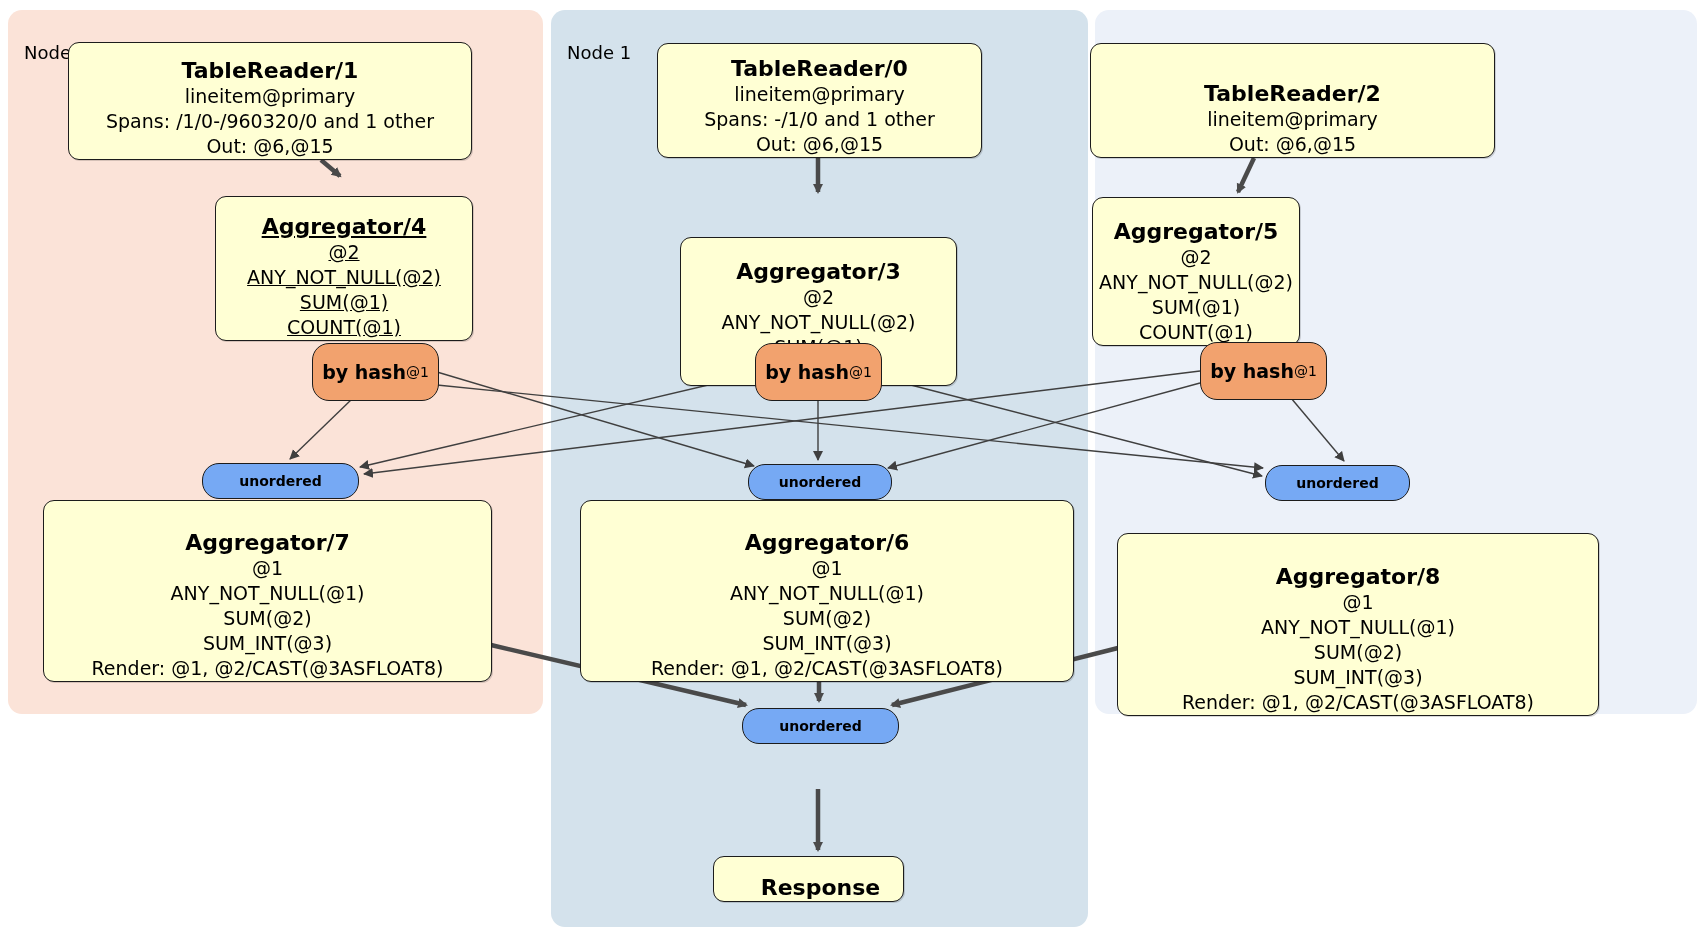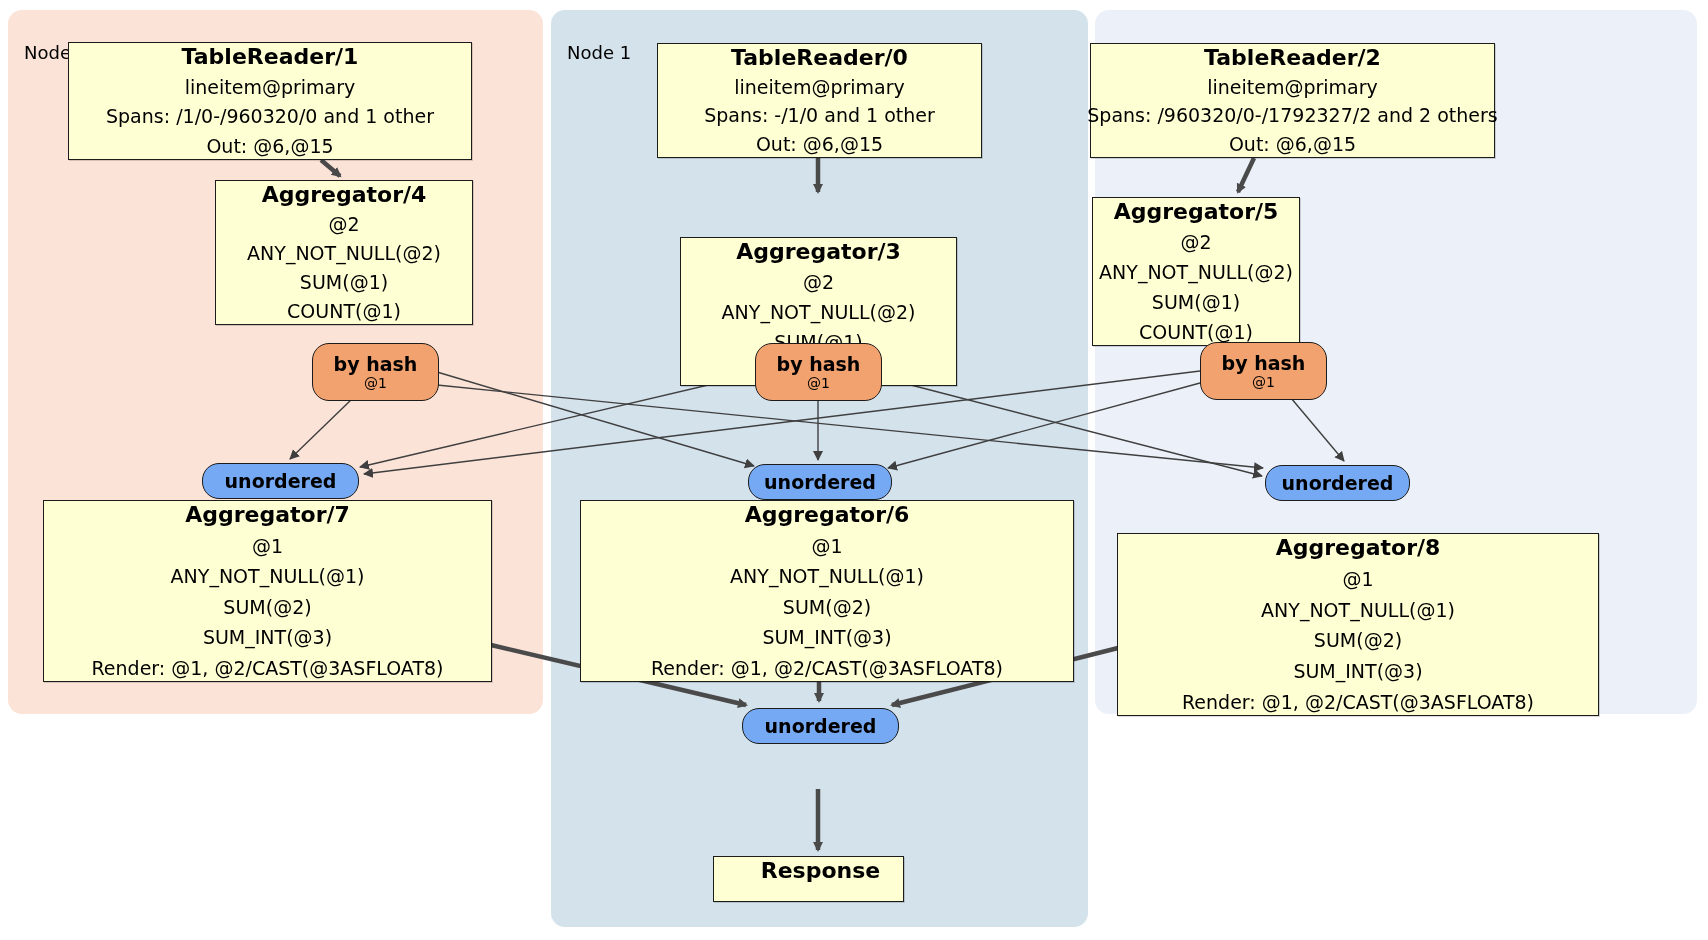--- a/index.html
+++ b/index.html
@@ -4,36 +4,36 @@
 <style>
   html,body{margin:0;padding:0;background:#ffffff;}
   .canvas{
     position:relative;width:1708px;height:940px;background:#ffffff;overflow:hidden;
     font-family:"DejaVu Sans","Liberation Sans",sans-serif;color:#000;
   }
   .region{position:absolute;border-radius:14px;}
   .region-label{position:absolute;left:16px;top:8px;font-size:18px;color:#000;margin-top:24px;}
   .edges{position:absolute;left:0;top:0;width:1708px;height:940px;}
   .proc{
-    position:absolute;background:#ffffd4;border:1.6px solid #1c1c1c;border-radius:0;
-    display:flex;flex-direction:column;justify-content:space-between;align-items:center;
+    position:absolute;background:#ffffd4;border:1.6px solid #1c1c1c;border-radius:11px;
+    display:flex;flex-direction:column;justify-content:flex-end;align-items:center;
     text-align:center;box-shadow:1px 1px 0 rgba(0,0,0,0.15);
   }
   .ptitle{font-weight:bold;font-size:22px;line-height:27px;white-space:nowrap;}
   .pline{font-size:19px;line-height:25px;white-space:nowrap;}
   .router{
     position:absolute;background:#f2a26e;border:1.6px solid #1c1c1c;border-radius:17px;
-    display:flex;flex-direction:column;justify-content:center;align-items:center;text-align:center;
+    display:flex;justify-content:center;align-items:center;text-align:center;
   }
   .rtitle{font-weight:bold;font-size:19px;line-height:22px;}
   .rdetail{font-size:14px;line-height:16px;}
   .stream{
     position:absolute;background:#76a9f4;border:1.6px solid #1c1c1c;border-radius:17px;
     display:flex;justify-content:center;align-items:center;
-    font-weight:bold;font-size:19px;white-space:nowrap;
+    font-weight:bold;font-size:14px;white-space:nowrap;
   }
 </style>
 </head>
 <body>
 
 <div class="canvas">
 
   <div class="region" style="left:8px;top:10px;width:535px;height:704px;background:#fbe3d8;">
     <div class="region-label">Node 3</div>
   </div>
@@ -77,21 +77,21 @@
     </g>
   </svg>
 
   <div class="proc" style="left:68px;top:42px;width:402px;height:116px;">
     <div class="ptitle">TableReader/1</div>
     <div class="pline">lineitem@primary</div>
     <div class="pline">Spans: /1/0-/960320/0 and 1 other</div>
     <div class="pline">Out: @6,@15</div>
   </div>
 
-  <div class="proc" style="left:215px;top:180px;width:256px;height:143px;">
+  <div class="proc" style="left:215px;top:196px;width:256px;height:143px;text-decoration:underline;">
     <div class="ptitle">Aggregator/4</div>
     <div class="pline">@2</div>
     <div class="pline">ANY_NOT_NULL(@2)</div>
     <div class="pline">SUM(@1)</div>
     <div class="pline">COUNT(@1)</div>
   </div>
 
   <div class="router" style="left:312px;top:343px;width:125px;height:56px;">
     <div class="rtitle">by hash</div>
     <div class="rdetail">@1</div>
@@ -142,21 +142,20 @@
   <div class="stream" style="left:742px;top:708px;width:155px;height:34px;">unordered</div>
 
 
   <div class="proc" style="left:713px;top:856px;width:165px;height:44px;padding-left:24px;">
     <div class="ptitle">Response</div>
   </div>
 
   <div class="proc" style="left:1090px;top:43px;width:403px;height:113px;">
     <div class="ptitle">TableReader/2</div>
     <div class="pline">lineitem@primary</div>
-    <div class="pline">Spans: /960320/0-/1792327/2 and 2 others</div>
     <div class="pline">Out: @6,@15</div>
   </div>
 
   <div class="proc" style="left:1092px;top:197px;width:206px;height:147px;">
     <div class="ptitle">Aggregator/5</div>
     <div class="pline">@2</div>
     <div class="pline">ANY_NOT_NULL(@2)</div>
     <div class="pline">SUM(@1)</div>
     <div class="pline">COUNT(@1)</div>
   </div>

